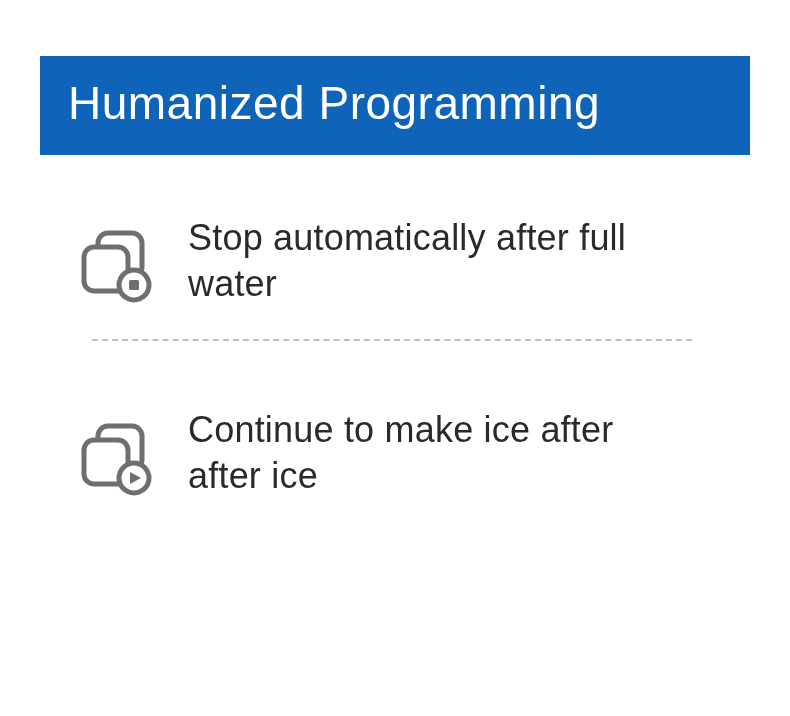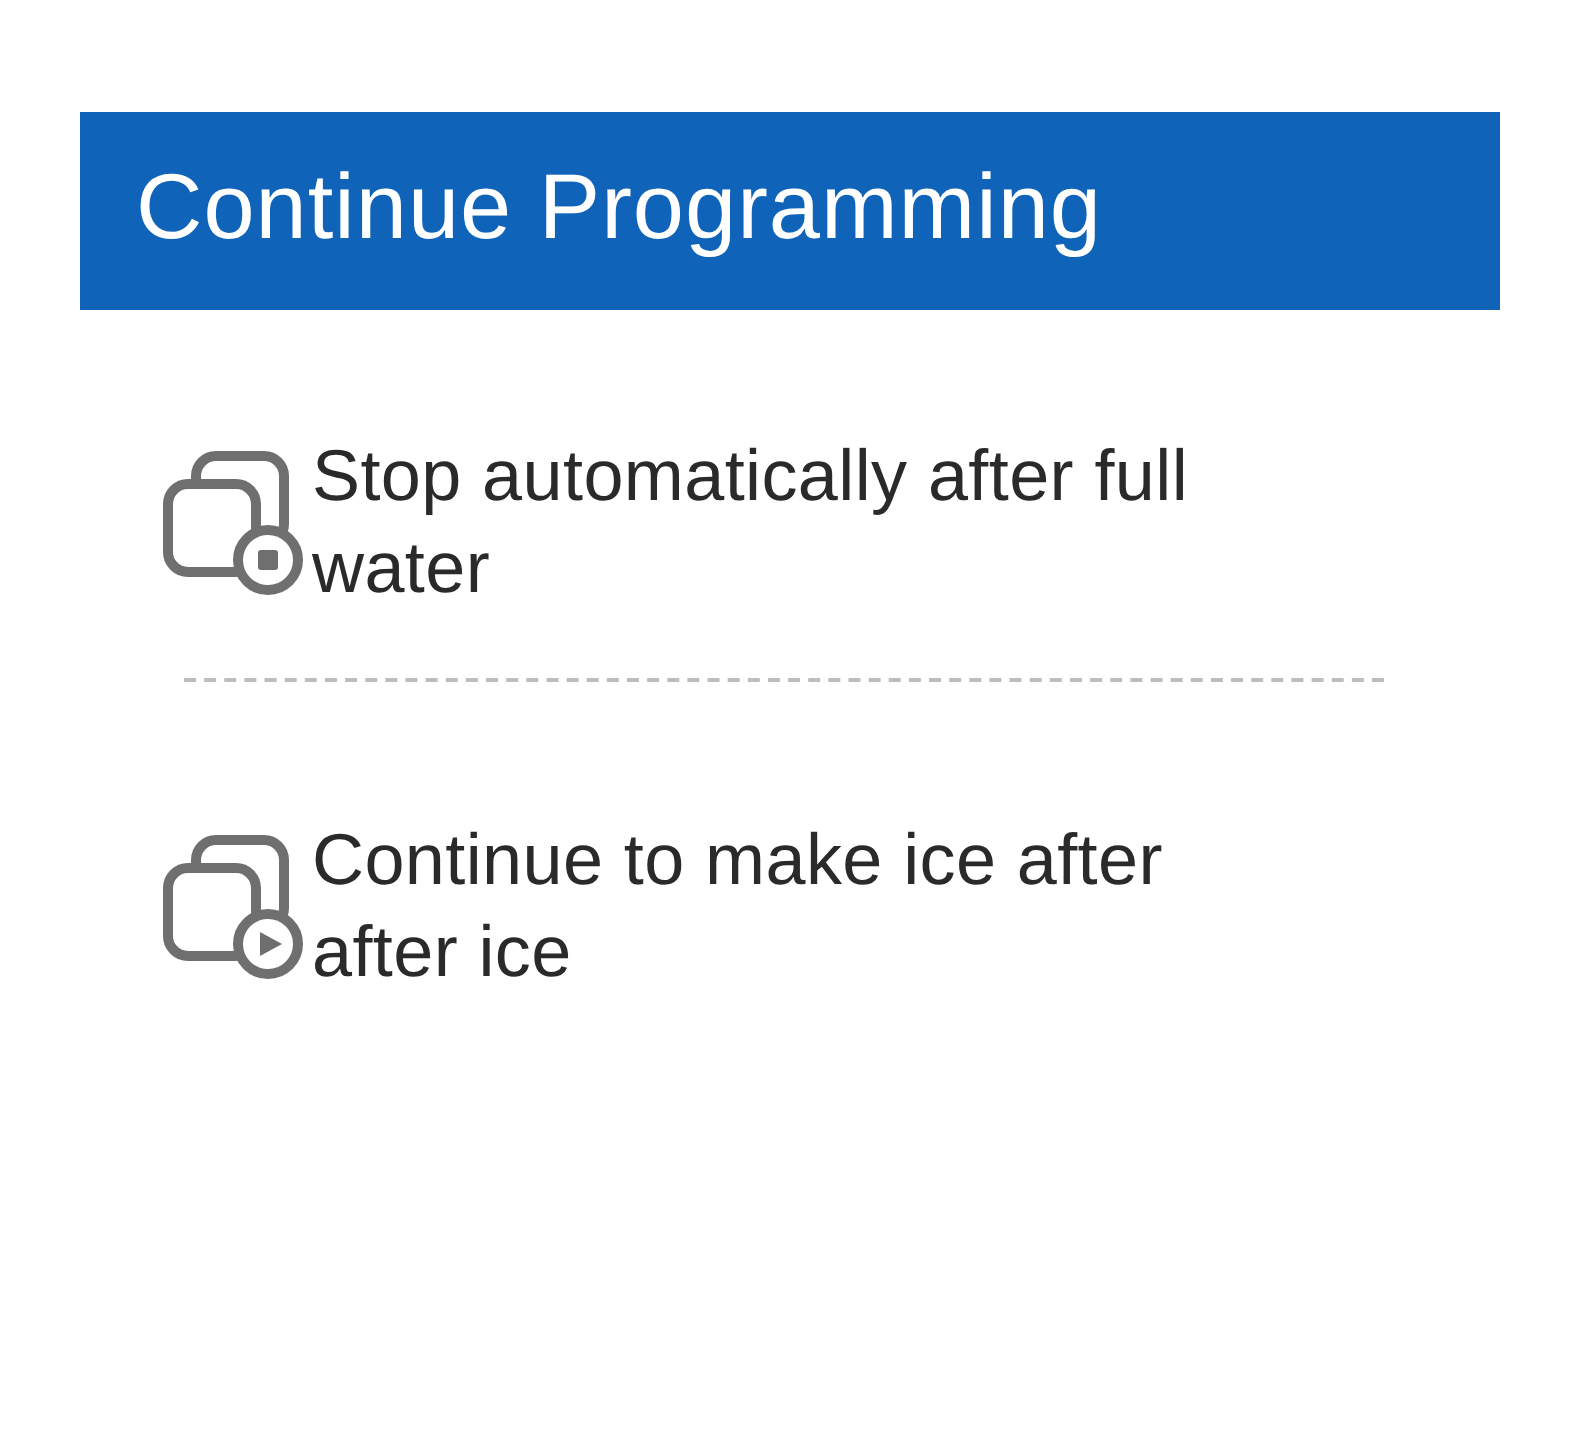--- a/index.html
+++ b/index.html
@@ -21,21 +21,22 @@
       font-size: 46px;
       font-weight: 300;
       line-height: 1.2;
       letter-spacing: 0.5px;
     }
     .features {
       padding: 50px 16px 0 36px;
     }
     .feature-row {
       display: flex;
-      align-items: center;
+      align-items: flex-end;
+      gap: 32px;
       padding: 10px 0 28px 0;
     }
     .feature-icon {
       flex: 0 0 80px;
       width: 80px;
       height: 80px;
       margin-top: 2px;
     }
     .feature-text {
       font-size: 36px;
@@ -49,21 +50,21 @@
       border: none;
       border-top: 2px dashed #bdbdbd;
       margin: 4px 0 56px 16px;
       width: 600px;
     }
   </style>
 </head>
 <body>
 
 <div class="header-bar">
-  <span>Continue Programming</span>
+  <span>Humanized Programming</span>
 </div>
 
 <div class="features">
 
   <div class="feature-row">
     <span class="feature-icon">
       <svg viewBox="0 0 80 80" width="80" height="80">
         <g fill="none" stroke="#6f6f6f" stroke-width="5" stroke-linejoin="round">
           <rect x="22" y="6" width="44" height="44" rx="10"></rect>
           <rect x="8" y="20" width="44" height="44" rx="10" fill="#ffffff"></rect>

